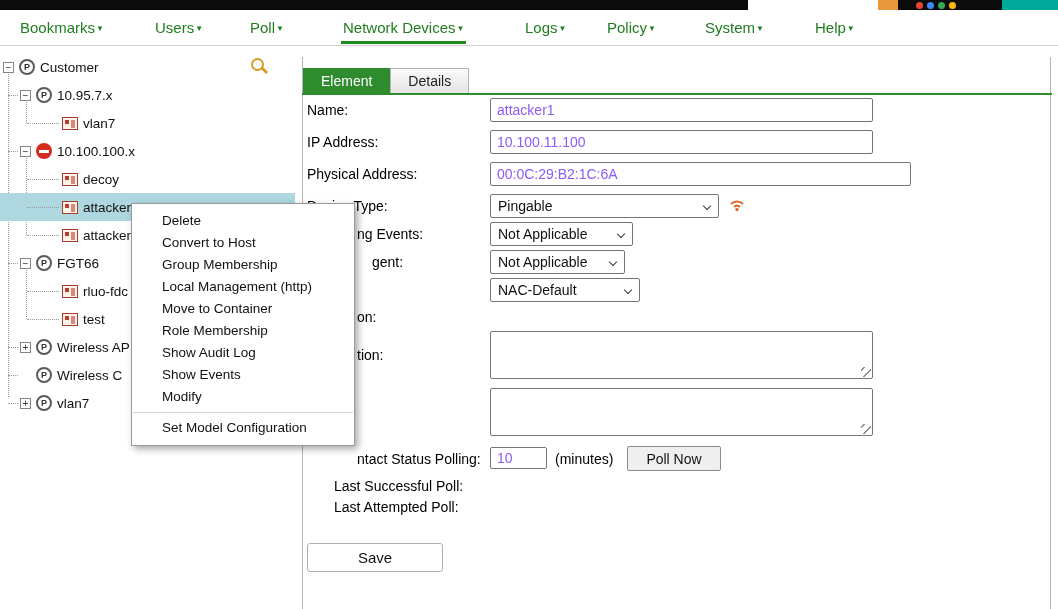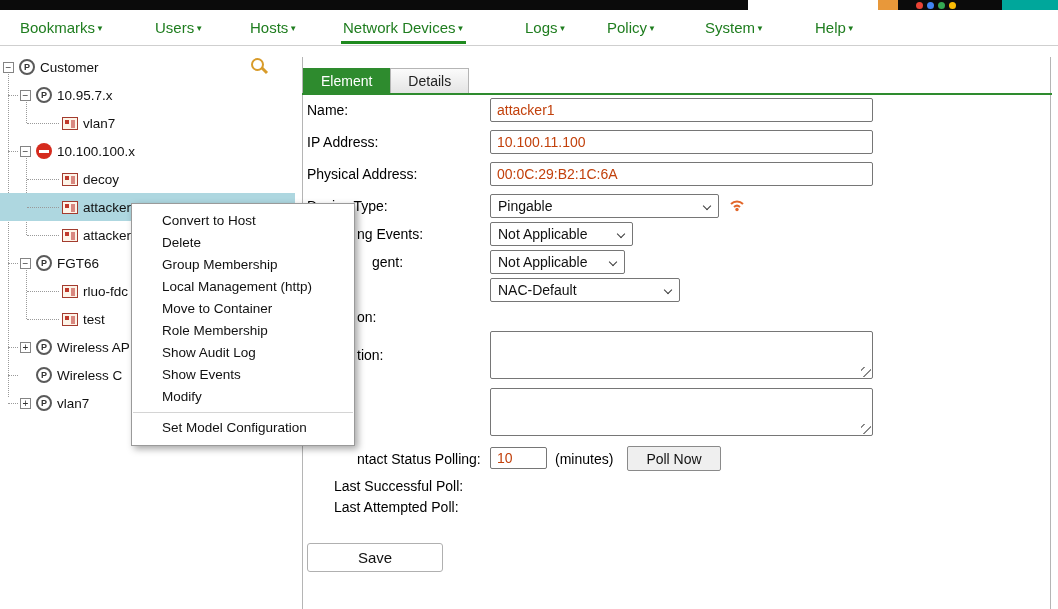--- a/index.html
+++ b/index.html
@@ -53,21 +53,21 @@
                 border-left:1px solid #b5b5b5; border-right:1px solid #b5b5b5; border-bottom:1px solid #b5b5b5; }
   .tabs { position:absolute; left:0; top:11px; height:25px; display:flex; }
   .tab { height:25px; padding:0 17px; display:flex; align-items:center; font-size:14px;
          border:1px solid #b5b5b5; border-bottom:none; background:linear-gradient(#fbfbfb,#e4e4e4);
          color:#222; cursor:pointer; }
   .tab.active { background:#2e8b2e; color:#fff; border-color:#2e8b2e; }
   .tab-line { position:absolute; left:-1px; top:36px; width:750px; height:2px; background:#2e8b2e; }
 
   .flabel { position:absolute; font-size:14px; color:#000; white-space:nowrap; }
   .finput { position:absolute; height:24px; border:1px solid #767676; font-family:inherit; font-size:14px;
-            padding:0 6px; background:#fff; border-radius:2px; color:#c2410c; }
+            padding:0 6px; background:#fff; border-radius:2px; color:#8b5cf6; }
   .fselect { position:absolute; height:24px; border:1px solid #767676; background:#fff; border-radius:2px;
              font-size:14px; display:flex; align-items:center; padding:0 24px 0 7px; cursor:pointer; color:#111; }
   .chev { position:absolute; right:8px; top:8px; width:6px; height:6px;
           border-right:1.7px solid #3a3a3a; border-bottom:1.7px solid #3a3a3a; transform:rotate(45deg); }
   .ftextarea { position:absolute; width:383px; height:48px; border:1px solid #767676; resize:none;
                font-family:inherit; font-size:13px; border-radius:2px; background:#fff; }
   .grip { position:absolute; width:10px; height:10px; cursor:nwse-resize;
           background:repeating-linear-gradient(135deg, transparent 0 2px, #8a8a8a 2px 3.5px, transparent 3.5px 6px); }
   .btn-pollnow { position:absolute; height:25px; border:1px solid #8a8a8a; background:#efefef;
                  font-family:inherit; font-size:14px; border-radius:2px; cursor:pointer; color:#111; }
@@ -100,21 +100,21 @@
   <div class="menubar">
     <div class="menu-item" style="left:20px">
       <span>Bookmarks</span>
       <span class="caret">▼</span>
     </div>
     <div class="menu-item" style="left:155px">
       <span>Users</span>
       <span class="caret">▼</span>
     </div>
     <div class="menu-item" style="left:250px">
-      <span>Hosts</span>
+      <span>Poll</span>
       <span class="caret">▼</span>
     </div>
     <div class="menu-item active" style="left:343px">
       <span>Network Devices</span>
       <span class="caret">▼</span>
     </div>
     <div class="menu-item" style="left:525px">
       <span>Logs</span>
       <span class="caret">▼</span>
     </div>
@@ -208,21 +208,21 @@
     </div>
     <div class="tab-line"></div>
 
     <span class="flabel" style="left:4px; top:45px;">Name:</span>
     <input class="finput" style="left: 187px; top: 41px; width: 383px;" value="attacker1">
 
     <span class="flabel" style="left:4px; top:77px;">IP Address:</span>
     <input class="finput" style="left: 187px; top: 73px; width: 383px;" value="10.100.11.100">
 
     <span class="flabel" style="left:4px; top:109px;">Physical Address:</span>
-    <input class="finput" style="left: 187px; top: 105px; width: 383px;" value="00:0C:29:B2:1C:6A">
+    <input class="finput" style="left: 187px; top: 105px; width: 421px;" value="00:0C:29:B2:1C:6A">
 
     <span class="flabel" style="left:4px; top:141px;">Device Type:</span>
     <div class="fselect" style="left:187px; top:137px; width:229px;">
       <span>Pingable</span>
       <span class="chev"></span>
     </div>
     <svg class="wifi-icon" style="left:425px; top:137px;" width="18" height="18" viewBox="0 0 18 18">
       <path d="M3 10 A8.5 8.5 0 0 1 15 10" fill="none" stroke="#e2672a" stroke-width="2"></path>
       <path d="M6 13 A4.5 4.5 0 0 1 12 13" fill="none" stroke="#e2672a" stroke-width="2"></path>
       <circle cx="9" cy="15.5" r="1.7" fill="#e2672a"></circle>
@@ -233,21 +233,21 @@
       <span>Not Applicable</span>
       <span class="chev"></span>
     </div>
 
     <span class="flabel" style="left:54px; top:197px;padding-left:15px;">gent:</span>
     <div class="fselect" style="left:187px; top:193px; width:135px;">
       <span>Not Applicable</span>
       <span class="chev"></span>
     </div>
 
-    <div class="fselect" style="left:187px; top:221px; width:190px;">
+    <div class="fselect" style="left:187px; top:221px; width:150px;">
       <span>NAC-Default</span>
       <span class="chev"></span>
     </div>
 
     <span class="flabel" style="left:54px; top:252px;">on:</span>
 
     <span class="flabel" style="left:54px; top:290px;">tion:</span>
     <textarea class="ftextarea" style="left: 187px; top: 274px;"></textarea>
     <span class="grip" style="left:558px; top:310px;"></span>
 
@@ -259,22 +259,22 @@
     <span class="flabel" style="left:252px; top:394px;">(minutes)</span>
     <button class="btn-pollnow" style="left:324px; top:389px; width:94px;">Poll Now</button>
 
     <span class="flabel" style="left:31px; top:421px;">Last Successful Poll:</span>
     <span class="flabel" style="left:31px; top:442px;">Last Attempted Poll:</span>
 
     <button class="btn-save" style="left:4px; top:486px; width:136px; height:29px;">Save</button>
   </div>
 
   <div class="context-menu">
+    <div class="cm-item">Delete</div>
     <div class="cm-item">Convert to Host</div>
-    <div class="cm-item">Delete</div>
     <div class="cm-item">Group Membership</div>
     <div class="cm-item">Local Management (http)</div>
     <div class="cm-item">Move to Container</div>
     <div class="cm-item">Role Membership</div>
     <div class="cm-item">Show Audit Log</div>
     <div class="cm-item">Show Events</div>
     <div class="cm-item">Modify</div>
     <div class="cm-sep"></div>
     <div class="cm-item">Set Model Configuration</div>
   </div>

